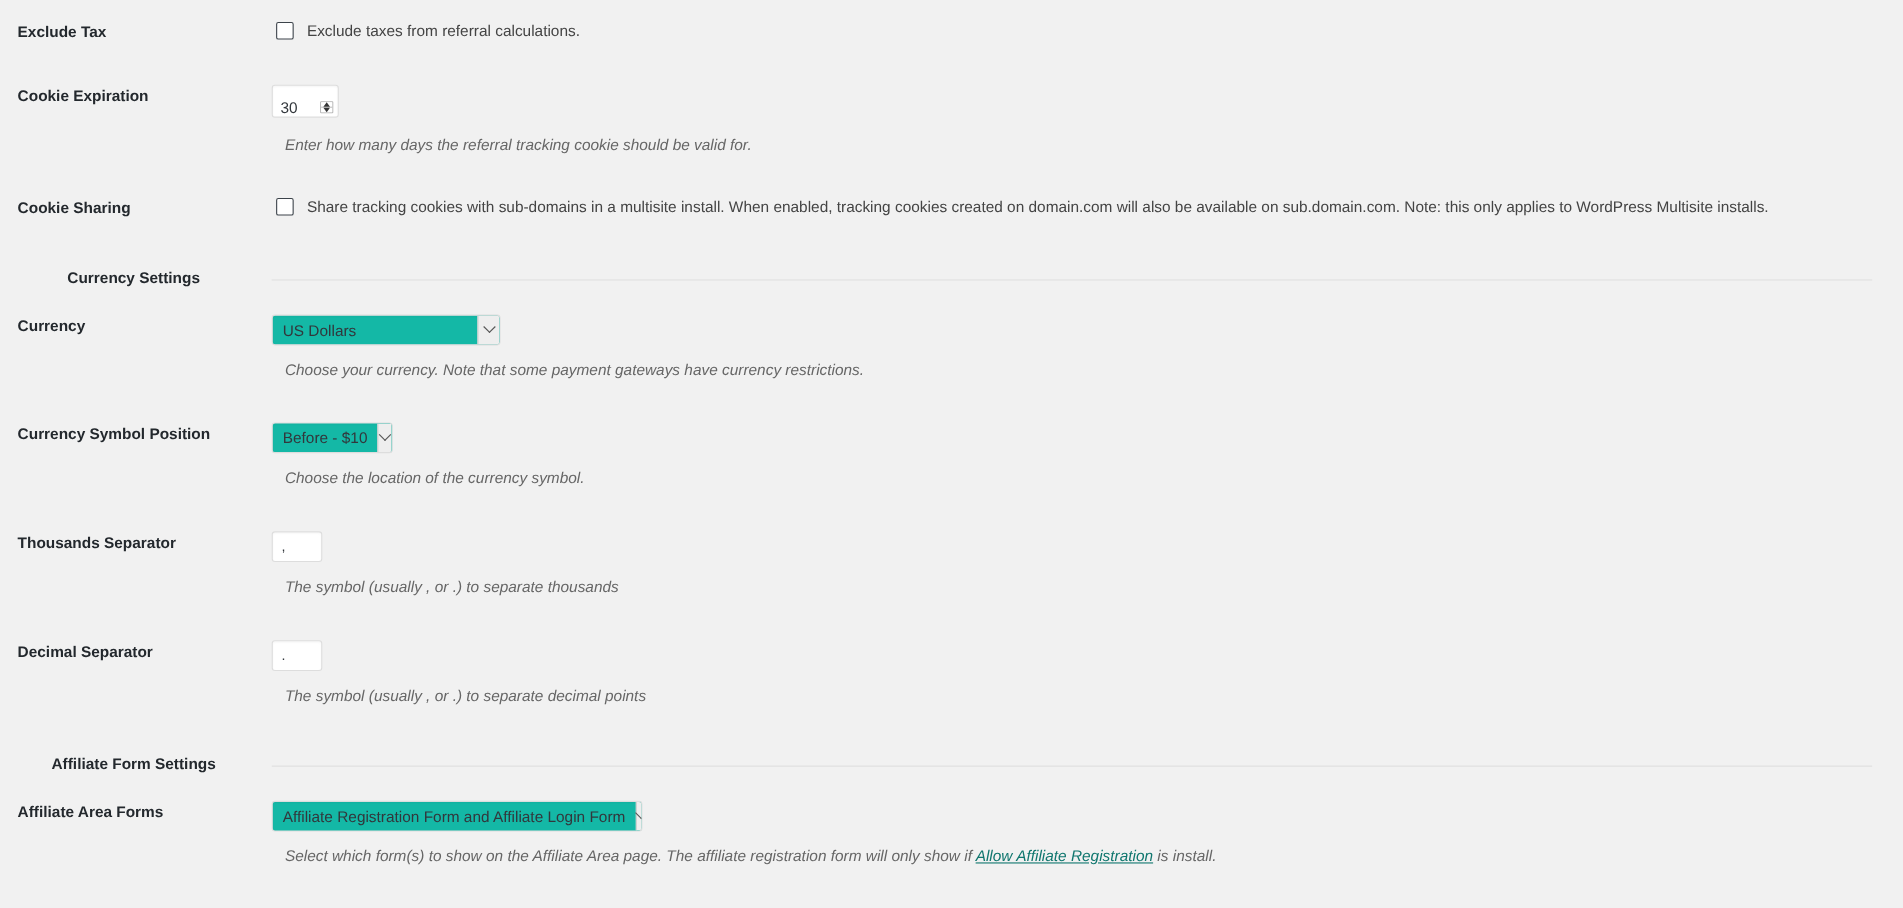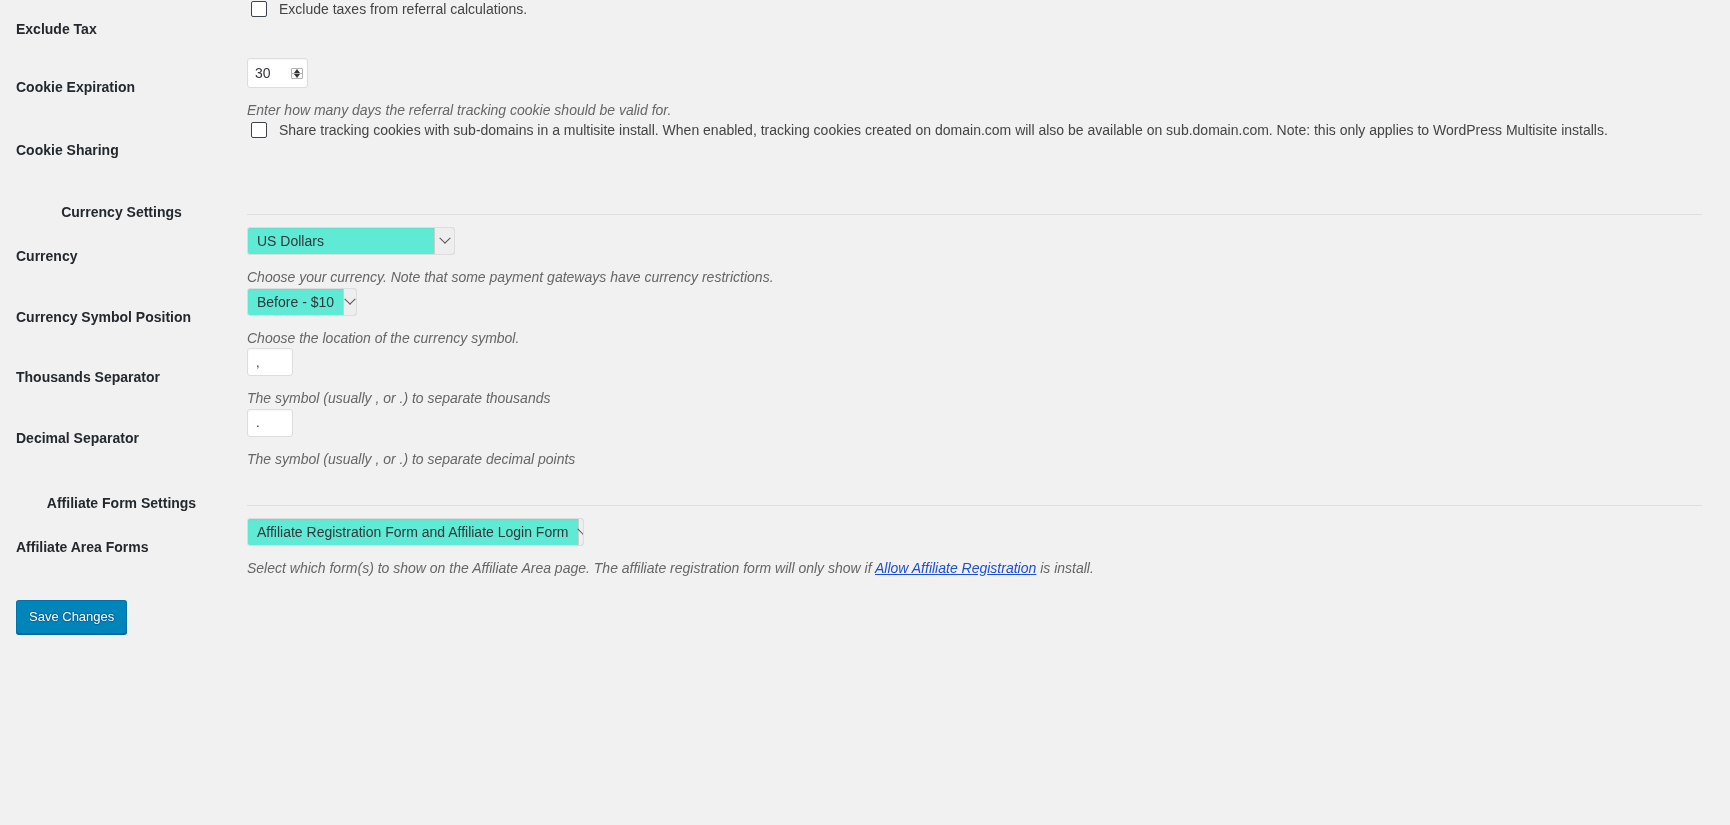--- a/index.html
+++ b/index.html
@@ -31,21 +31,21 @@
     text-align: left;
     font-weight: 600;
     font-size: 14px;
     color: #23282d;
     padding: 20px 10px 20px 16px;
     line-height: 1.3;
     box-sizing: border-box;
   }
 
   .form-table td.field-col {
-    padding: 0 10px;
+    padding: 19px 10px;
     box-sizing: border-box;
     line-height: 1.4;
   }
 
   
   tr.section-row th.label-col {
     padding-top: 24px;
     padding-bottom: 6px;
     font-weight: 600;
     text-align: center;
@@ -85,21 +85,21 @@
   }
   .checkbox-text {
     font-size: 14px;
     color: #444;
     line-height: 1.35;
   }
 
   
   .num-wrap {
     display: inline-flex;
-    align-items: center;
+    align-items: flex-end;
     border: 1px solid #ddd;
     background: #fff;
     border-radius: 3px;
     height: 28px;
     width: 59px;
     box-shadow: 0 1px 2px rgba(0,0,0,.04) inset;
     overflow: hidden;
   }
   .num-wrap input {
     border: none;
@@ -152,21 +152,21 @@
     outline: none;
     box-shadow: 0 1px 2px rgba(0,0,0,.04) inset;
   }
   .text-input.small { width: 46px; }
 
   
   .wp-select {
     display: inline-flex;
     align-items: center;
     border: 1px solid #ddd;
-    background: #5eead4;
+    background: #14b8a6;
     border-radius: 3px;
     height: 28px;
     box-sizing: border-box;
     cursor: pointer;
     box-shadow: 0 1px 2px rgba(0,0,0,.04) inset;
     overflow: hidden;
   }
   .wp-select .sel-text {
     padding: 0 9px;
     font-size: 14px;
@@ -195,23 +195,24 @@
   .wp-select.w-forms { width: 337px; }
 
   
   .desc {
     display: block;
     margin-top: 13px;
     font-style: italic;
     font-size: 14px;
     color: #666;
     line-height: 1.4;
+    margin-left: 12px;
   }
   .desc a {
-    color: #1d4ed8;
+    color: #0f766e;
     text-decoration: underline;
     font-style: italic;
   }
 
   
   .submit-wrap {
     padding: 22px 0 0 16px;
   }
   .button-primary {
     background: #0085ba;

